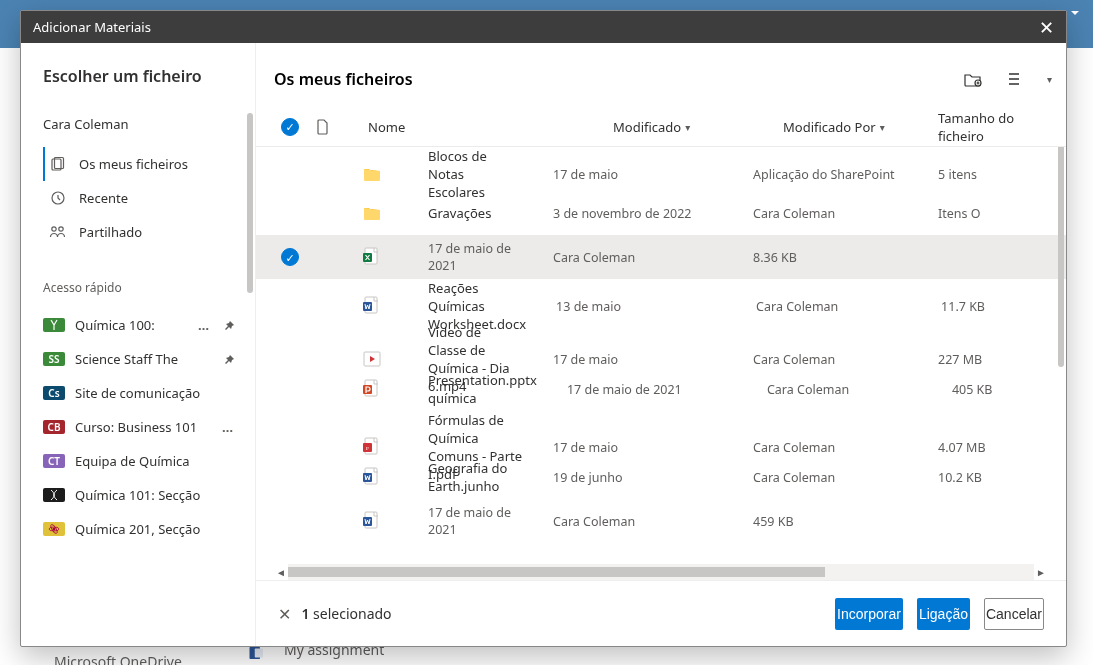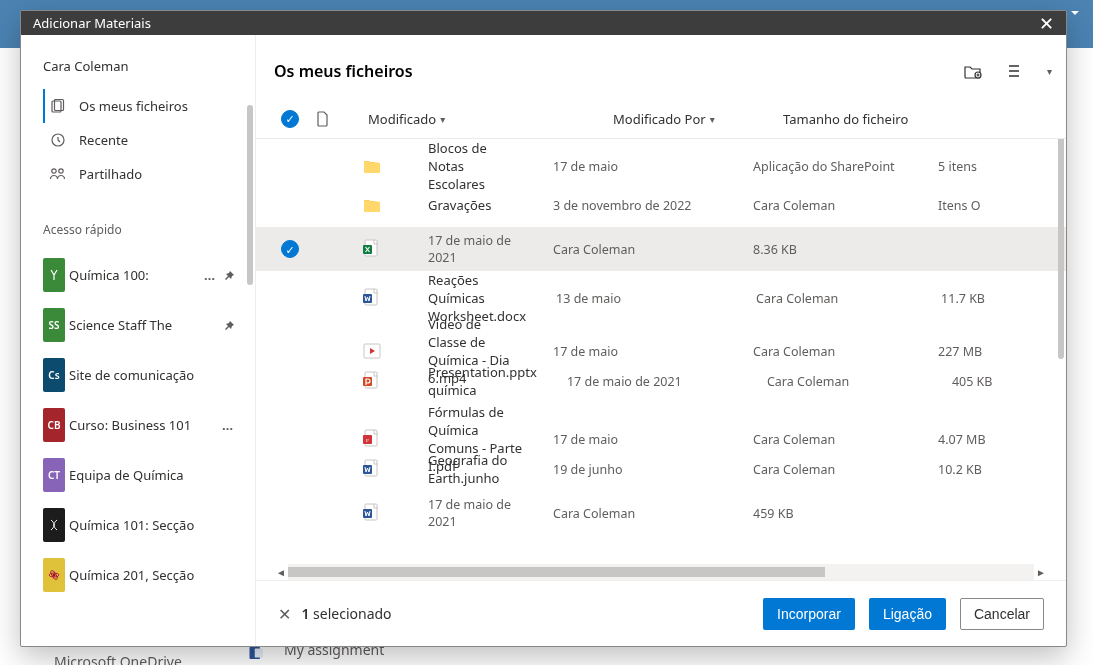--- a/index.html
+++ b/index.html
@@ -12,21 +12,21 @@
   .bg-onedrive { position: absolute; top: 652px; left: 54px; font-size: 14px; color: #605e5c; }
   .bg-chev { position:absolute; top:4px; right:10px; color:#fff; }
 
   .modal {
     position: absolute; top: 10px; left: 20px; width: 1047px; height: 637px;
     background: #fff; border: 1px solid #888; border-radius: 2px;
     box-shadow: 0 10px 30px rgba(0,0,0,0.25);
     display: flex; flex-direction: column;
   }
   .modal-header {
-    background: #3e3d3d; color: #fff; height: 24px; display: flex; align-items: center;
+    background: #3e3d3d; color: #fff; height: 32px; display: flex; align-items: center;
     justify-content: space-between; padding: 0 12px; font-size: 13px;
   }
   .modal-header .close { font-size: 18px; cursor: pointer; line-height: 1; }
   .modal-body { flex: 1; display: flex; overflow: hidden; }
   .sidebar {
     width: 235px; border-right: 1px solid #eee; padding: 22px 0 10px 22px;
     overflow-y: auto; position: relative;
   }
   .sidebar h2 { font-size: 16px; font-weight: 600; color: #323130; margin-bottom: 28px; }
   .sidebar .user-name { font-size: 13px; color: #323130; margin-bottom: 14px; font-weight:400; }
@@ -34,25 +34,25 @@
   .side-nav li {
     display: flex; align-items: center; gap: 12px; padding: 8px 10px 8px 4px;
     font-size: 13px; color: #323130; cursor: pointer; border-left: 2px solid transparent;
   }
   .side-nav li.active { border-left: 2px solid #0078d4; font-weight:400; }
   .side-nav .nav-icon { width: 18px; height: 18px; display: flex; align-items: center; justify-content: center; color: #605e5c; }
   .side-nav li span.lbl { flex:1; }
   .quick-heading { font-size: 12px; color: #605e5c; margin-bottom: 12px; }
   .quick-list { list-style: none; }
   .quick-list li {
-    display: flex; align-items: center; gap: 4px; padding: 8px 18px 8px 0;
+    display: flex; align-items: center; gap: 10px; padding: 8px 18px 8px 0;
     font-size: 13px; color: #323130; cursor: pointer;
   }
   .quick-icon {
-    width: 22px; height: 34px; border-radius: 2px; display: flex; align-items:center; justify-content:center;
+    width: 22px; height: 14px; border-radius: 2px; display: flex; align-items:center; justify-content:center;
     color: #fff; font-size: 10px; font-weight: 600; flex-shrink:0;
   }
   .quick-list .lbl { flex: 1; overflow: hidden; text-overflow: ellipsis; white-space: nowrap; }
   .quick-list .dots { color: #605e5c; font-weight: bold; padding: 0 4px; }
   .pin { width: 14px; height: 14px; color: #605e5c; }
 
   .main { flex: 1; display: flex; flex-direction: column; overflow: hidden; }
   .main-header {
     display: flex; align-items: center; justify-content: space-between;
     padding: 22px 14px 14px 18px;
@@ -84,21 +84,21 @@
   .hscroll .arrow { width:14px; color:#605e5c; font-size:10px; text-align:center; }
 
   .modal-footer {
     height: 66px; border-top: 1px solid #eee; display:flex; align-items:center;
     justify-content: space-between; padding: 0 22px;
   }
   .selected-info { display:flex; align-items:center; gap:10px; color:#323130; font-size:14px; }
   .selected-info .x { color:#605e5c; font-size:16px; cursor:pointer; }
   .selected-info b { font-weight:600; }
   .footer-buttons { display:flex; gap:14px; }
-  .btn { padding: 7px 13px; font-size:14px; border-radius:2px; cursor:pointer; border:1px solid transparent; }
+  .btn { padding: 7px 1px; font-size:14px; border-radius:2px; cursor:pointer; border:1px solid transparent; }
   .btn.primary { background:#0078d4; color:#fff; }
   .btn.secondary { background:#fff; color:#323130; border:1px solid #8a8886; }
 
   
   .side-scroll { position:absolute; top:70px; right:2px; width:6px; height:180px; background:#c8c6c4; border-radius:3px; }
   .list-scroll { position:absolute; top:0; right:2px; width:6px; height:260px; background:#c8c6c4; border-radius:3px; }
 </style>
 </head>
 <body>
 
@@ -119,20 +119,21 @@
   <span class="bg-onedrive">Microsoft OneDrive</span>
 </div>
 
 <div class="modal">
   <div class="modal-header">
     <span>Adicionar Materiais</span>
     <span class="close">✕</span>
   </div>
   <div class="modal-body">
     <aside class="sidebar">
+      <h2>Escolher um ficheiro</h2>
       <div class="user-name">Cara Coleman</div>
       <ul class="side-nav">
         <li class="active">
           <span class="nav-icon">
             <svg width="16" height="16" viewBox="0 0 16 16" fill="none" stroke="currentColor" stroke-width="1.2">
                 <rect x="2" y="3" width="9" height="11" rx="1"></rect>
                 <rect x="4.5" y="1.5" width="9" height="11" rx="1"></rect>
               </svg>
           </span>
           <span class="lbl">Os meus ficheiros</span>
@@ -239,20 +240,23 @@
       <div class="list-wrap">
         <div class="file-header">
           <div class="col">
             <div class="sel-circle checked">✓</div>
           </div>
           <div class="col">
             <svg width="14" height="16" viewBox="0 0 14 16" fill="none" stroke="#605e5c" stroke-width="1.2">
                 <path d="M3 1h5l3 3v10a1 1 0 01-1 1H3a1 1 0 01-1-1V2a1 1 0 011-1z"></path>
               </svg>
           </div>
+          <div class="col">
+              <span>Nome</span>
+            </div>
           <div class="col">
               <span>Modificado</span>
               <span class="chev-down">▾</span>
             </div>
           <div class="col">
               <span>Modificado Por</span>
               <span class="chev-down">▾</span>
             </div>
           <div class="col size">
               <span>Tamanho do ficheiro</span>

